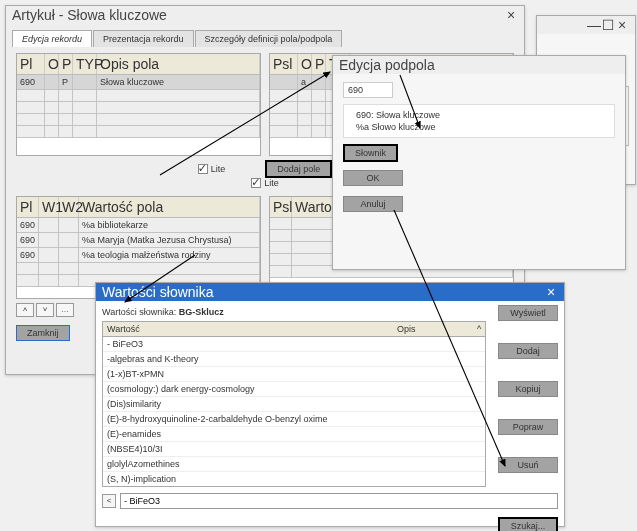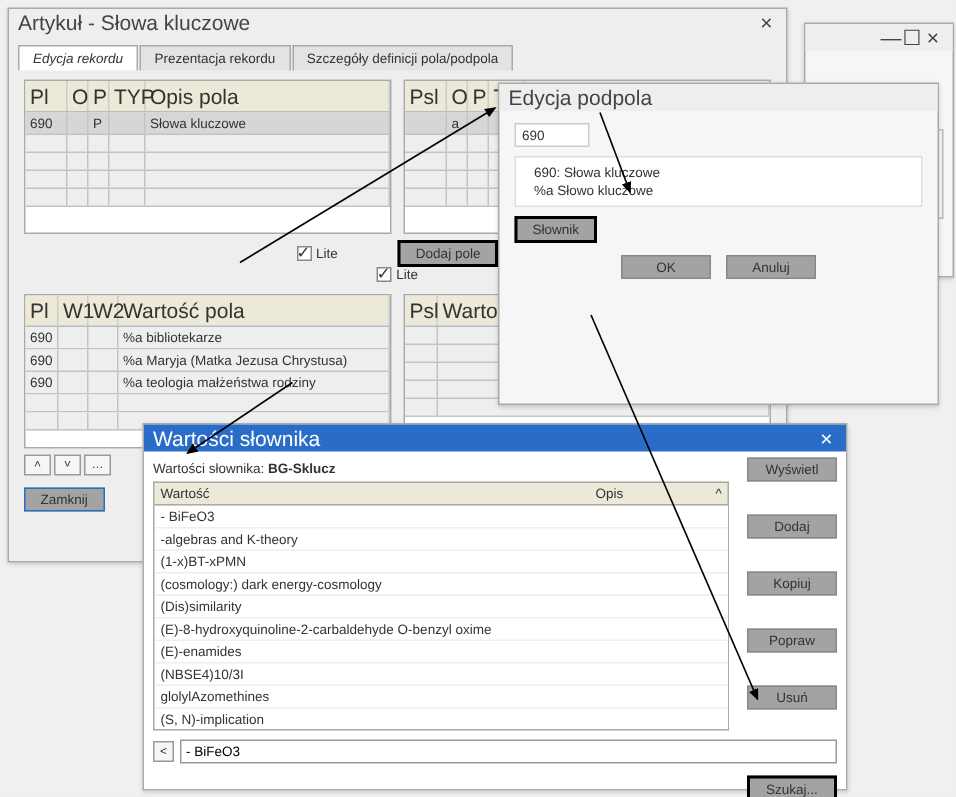--- a/index.html
+++ b/index.html
@@ -97,21 +97,21 @@
   #win-artykul .group > span.legend { position:absolute; top:-7px; left:6px; background:#f6f6f6; padding:0 3px;}
 
   
   #win-edycja { left: 332px; top: 55px; width: 294px; height: 215px; background:#f6f6f6; }
   #win-edycja .body { padding: 8px 10px; font-size:9px; }
   #win-edycja .row { margin-bottom:6px; display:flex; gap:6px; align-items:center; }
   #win-edycja .block { background:#fff; border:1px solid #ccc; width:50px; padding:2px 4px; }
   #win-edycja .lines { background:#fff; border:1px solid #ddd; padding:4px 12px; margin-bottom:6px;}
   #win-edycja .lines div { padding:1px 0; }
   #win-edycja input[type=text] { border:1px solid #999; height:16px; width:180px; font-size:9px; padding:0 3px;}
-  #win-edycja .btnrow { display:flex; gap:10px; justify-content:center; margin-top:8px;}
+  #win-edycja .btnrow { display:flex; gap:10px; justify-content:center; margin-top:8px;flex-direction:column;}
 
   
   #win-slownik { left: 95px; top: 282px; width: 470px; height: 245px; }
   #win-slownik .titlebar { background:#2a6dc8; color:#fff; }
   #win-slownik .titlebar .winbtn { color:#fff; }
   #win-slownik .content { display:flex; height:190px; }
   #win-slownik .listpane { flex:1; padding:4px 6px; }
   #win-slownik .listpane .label { font-size:9px; padding:2px 0 4px 0; }
   #win-slownik .listhead { display:flex; border:1px solid #aaa; background:#ece9d8; font-size:9px; }
   #win-slownik .listhead > div { padding:2px 4px; }

